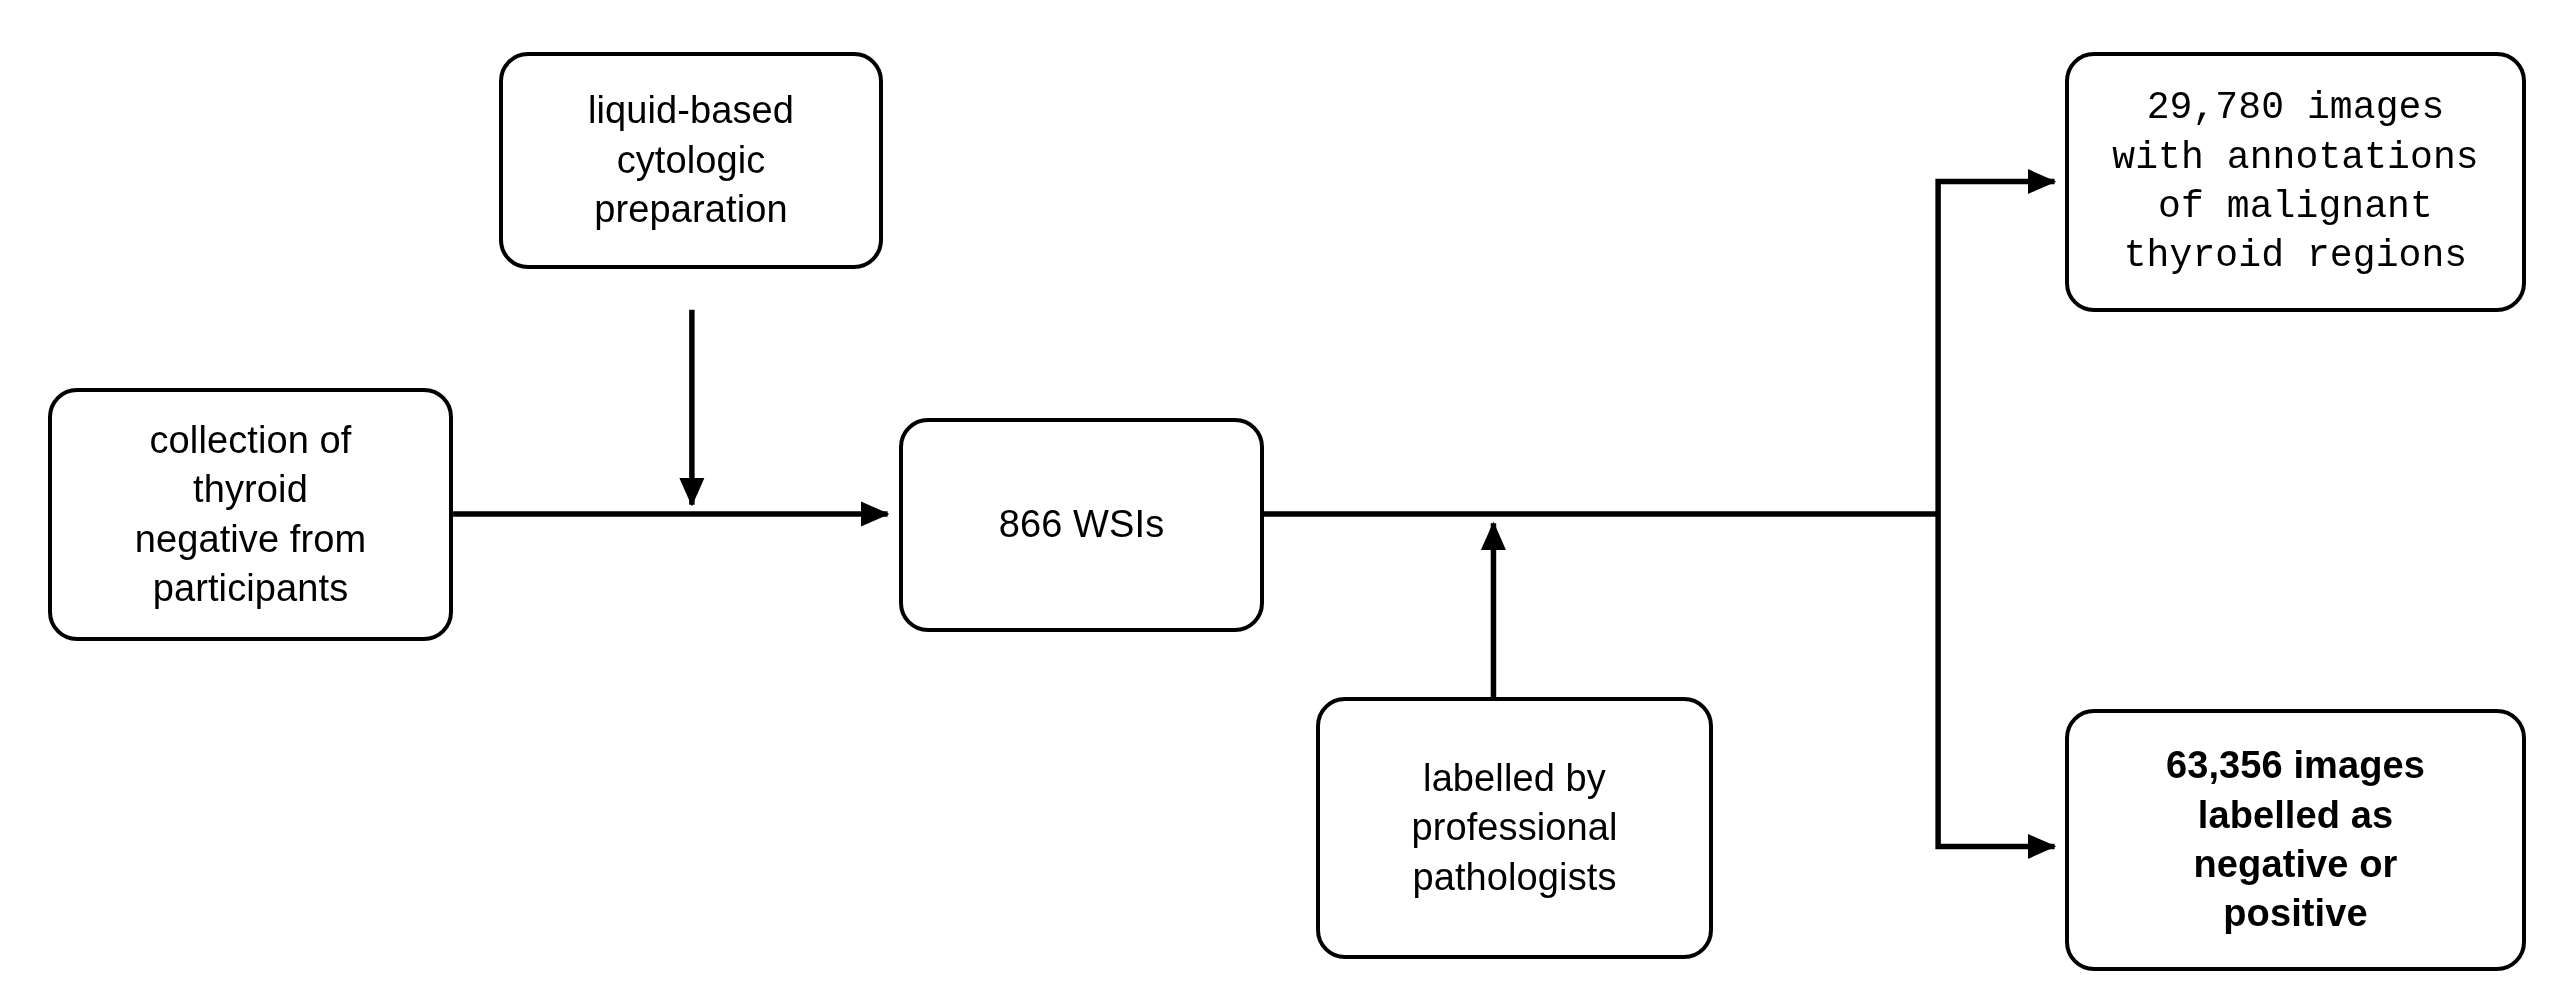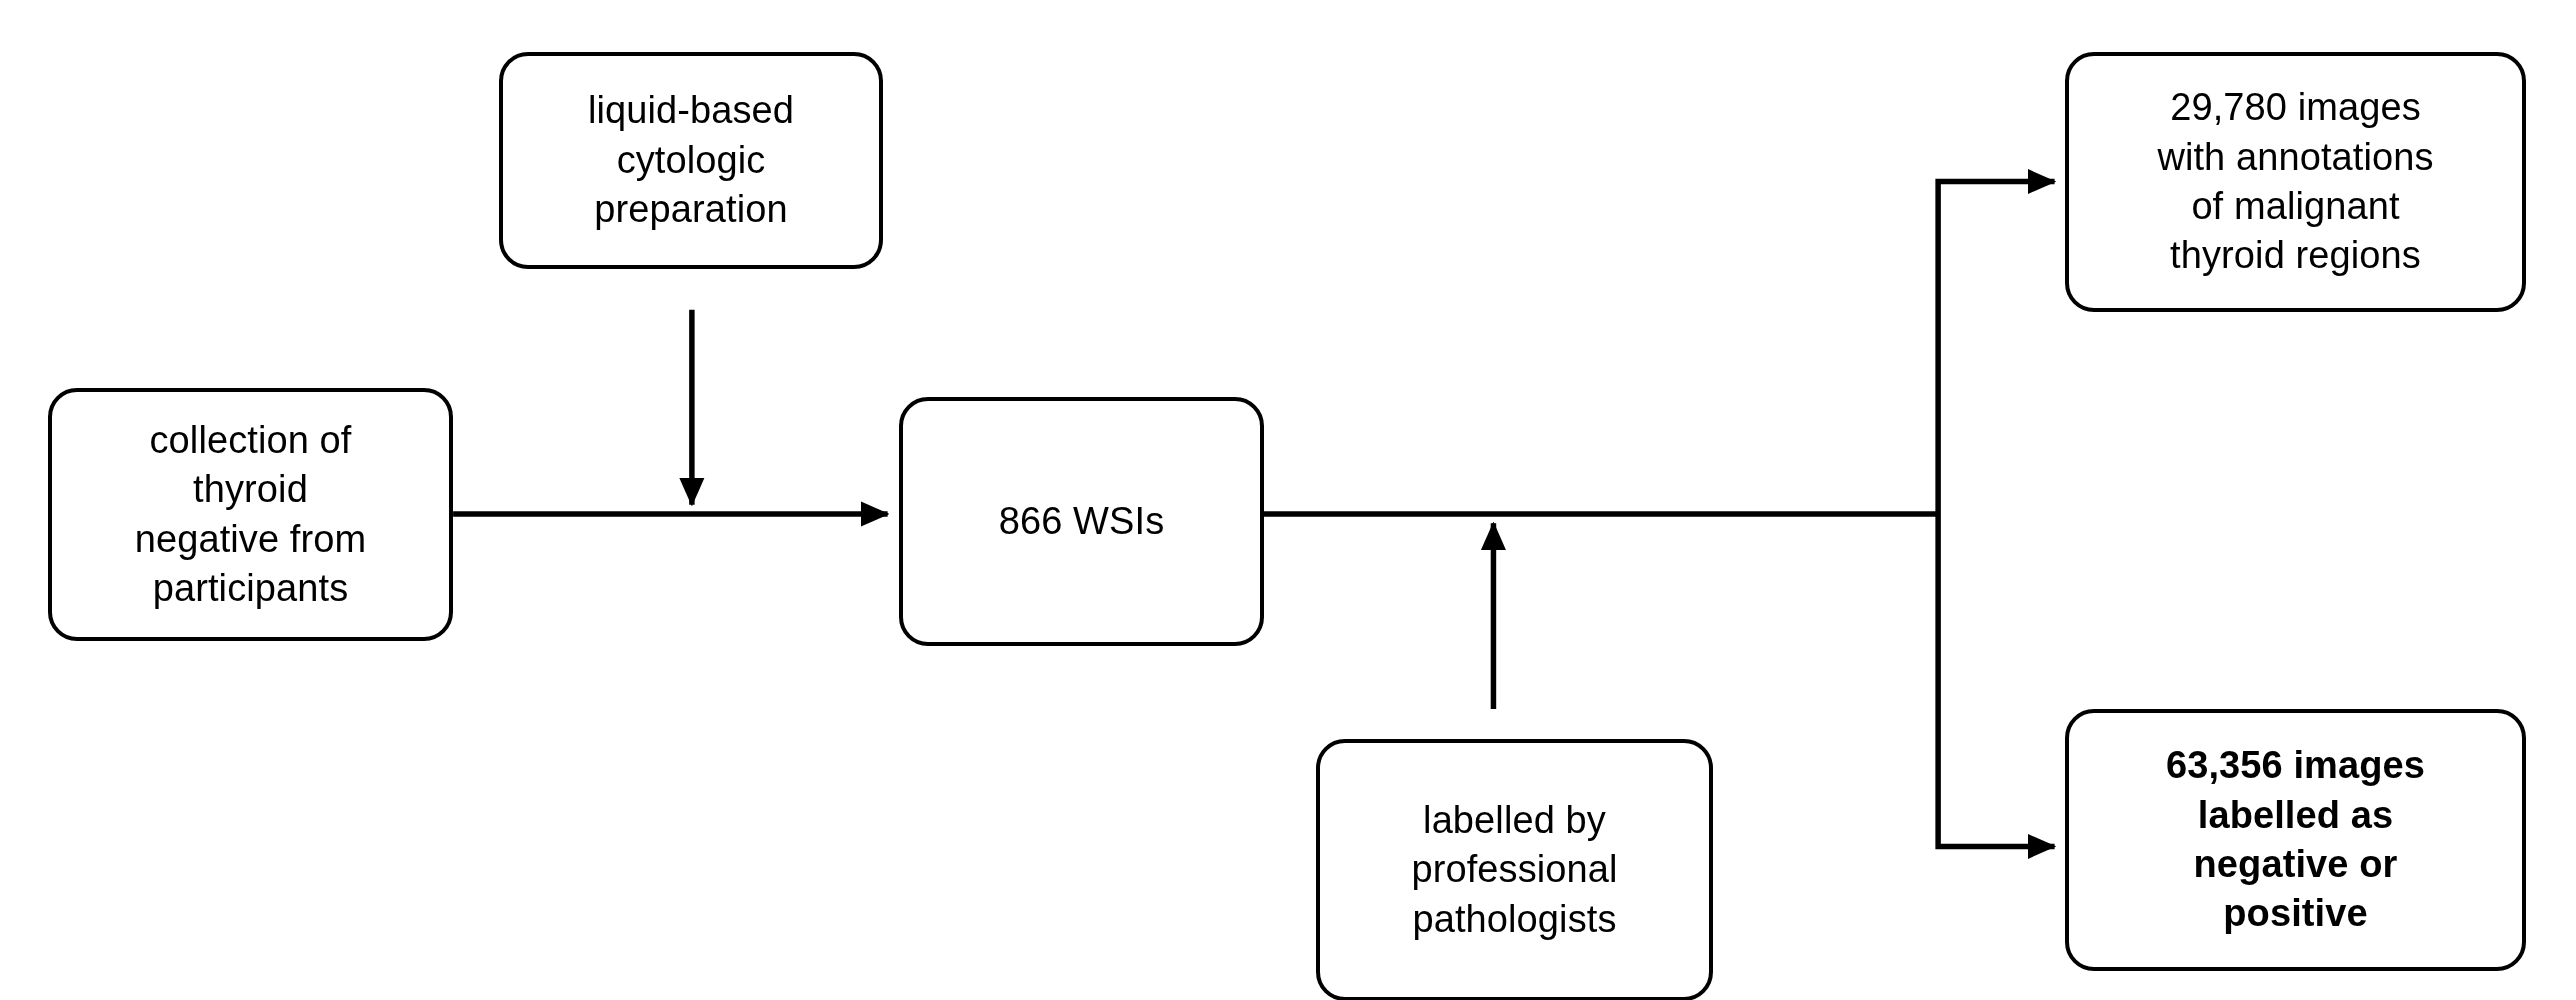--- a/index.html
+++ b/index.html
@@ -86,31 +86,31 @@
 negative from
 participants</span>
   </div>
 
   <div class="node-box" style="left:499px; top:52px; width:384px; height:217px;">
     <span>liquid-based
 cytologic
 preparation</span>
   </div>
 
-  <div class="node-box" style="left:899px; top:397px; width:365px; height:249px;align-items:center;">
+  <div class="node-box" style="left:899px; top:418px; width:365px; height:214px;align-items:center;">
     <span>866 WSIs</span>
   </div>
 
-  <div class="node-box" style="left:1316px; top:739px; width:397px; height:262px;">
+  <div class="node-box" style="left:1316px; top:697px; width:397px; height:262px;">
     <span>labelled by
 professional
 pathologists</span>
   </div>
 
-  <div class="node-box" style="left:2065px; top:52px; width:461px; height:260px;">
+  <div class="node-box" style="left:2065px; top:52px; width:461px; height:260px;font-family:Liberation Mono, monospace;">
     <span>29,780 images
 with annotations
 of malignant
 thyroid regions</span>
   </div>
 
   <div class="node-box" style="left:2065px; top:709px; width:461px; height:262px;font-weight:bold;">
     <span>63,356 images
 labelled as
 negative or

